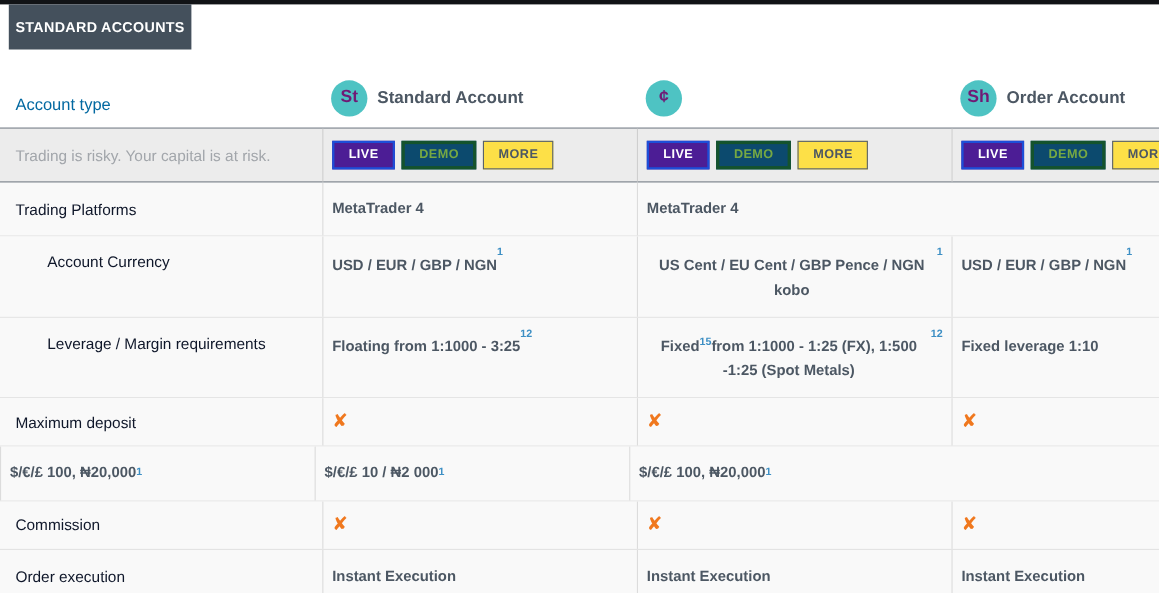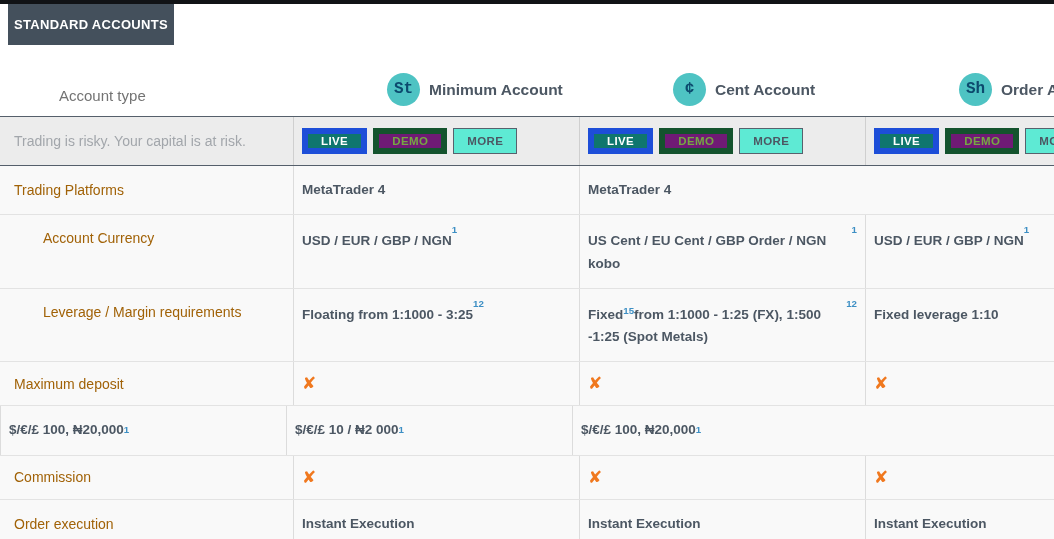--- a/index.html
+++ b/index.html
@@ -10,20 +10,21 @@
     background: #ffffff;
     font-family: "Liberation Sans", sans-serif;
     overflow: hidden;
   }
 
   #page {
     position: relative;
     width: 915px;
     height: 539px;
     background: #ffffff;
+    text-align: center;
   }
 
   
   .top-strip {
     position: absolute;
     top: 0; left: 0;
     width: 1054px;
     height: 4px;
     background: #111316;
   }
@@ -82,48 +83,46 @@
     border-left: 1px solid #dcdcdc;
     display: flex;
     align-items: center;
     line-height: 1.65;
   }
   .cell-val.last { flex: 1 1 auto; width: auto; }
 
   
   .row-header { background: #ffffff; border-bottom: 1px solid #555f6b; }
   .row-header .cell-label {
-    color: #737373;
+    color: #0369a1;
     font-size: 15px;
     padding-top: 26px;
     padding-bottom: 12px;
     align-items: flex-end;
-    margin-left: 45px;
   }
   .row-header .cell-val {
     border-left: none;
     padding-top: 20px;
     padding-bottom: 10px;
     align-items: center;
   }
 
   .acct-head { display: flex; align-items: center; gap: 9px; }
   .logo {
     width: 33px; height: 33px;
     border-radius: 50%;
     background: #4ec3c3;
-    color: #0c4a6e;
+    color: #701a75;
     font-size: 16px;
     font-weight: bold;
     display: flex;
     align-items: center;
     justify-content: center;
     flex: 0 0 33px;
-    font-family: Liberation Mono, monospace;
-    margin-left: 41px;
+    font-family: Liberation Sans, sans-serif;
   }
   .acct-name {
     font-size: 15.5px;
     font-weight: bold;
     color: #4c5763;
     white-space: nowrap;
   }
 
   
   .row-risk {
@@ -148,41 +147,41 @@
     font-weight: bold;
     letter-spacing: 0.4px;
     display: flex;
     align-items: center;
     justify-content: center;
     cursor: pointer;
     background: #ffffff;
     font-family: "Liberation Sans", sans-serif;
   }
   .btn-live {
-    background: #0f766e;
+    background: #4c1d95;
     color: #ffffff;
-    border: 6px solid #1d4ed8;
+    border: 2px solid #1d4ed8;
   }
   .btn-demo {
-    background: #701a75;
+    background: #0c4a6e;
     color: #76a843;
-    border: 6px solid #14532d;
+    border: 3px solid #14532d;
   }
   .btn-more {
-    background: #5eead4;
+    background: #fde047;
     color: #4c5763;
     border: 1px solid #57616d;
   }
 
   
   .row-data {
     background: #f9f9f9;
     border-bottom: 1px solid #e3e3e3;
   }
-  .row-data .cell-label { color: #a16207; }
+  .row-data .cell-label { color: #0f172a; }
 
   .row-tall .cell-label,
   .row-tall .cell-val { min-height: 70px; align-items: flex-start; padding-top: 15px; }
   .row-tall .cell-label { align-items: flex-start; padding-left: 43px; }
 
   sup {
     color: #3d8fc4;
     font-size: 0.72em;
     font-weight: bold;
     vertical-align: super;
@@ -211,27 +210,26 @@
 
   <div class="table">
 
     <div class="row row-header">
       <div class="cell-label">
         <span>Account type</span>
       </div>
       <div class="cell-val">
         <div class="acct-head">
           <div class="logo">St</div>
-          <div class="acct-name">Minimum Account</div>
+          <div class="acct-name">Standard Account</div>
         </div>
       </div>
       <div class="cell-val">
         <div class="acct-head">
           <div class="logo">¢</div>
-          <div class="acct-name">Cent Account</div>
         </div>
       </div>
       <div class="cell-val last">
         <div class="acct-head">
           <div class="logo">Sh</div>
           <div class="acct-name">Order Account</div>
         </div>
       </div>
     </div>
 
@@ -273,21 +271,21 @@
             <span>MetaTrader 4</span>
           </div>
         </div>
         <div class="row row-data row-tall">
           <div class="cell-label">Account Currency</div>
           <div class="cell-val">
             <span>USD / EUR / GBP / NGN </span>
             <sup>1</sup>
           </div>
           <div class="cell-val">
-            <span>US Cent / EU Cent / GBP Order / NGN kobo</span>
+            <span>US Cent / EU Cent / GBP Pence / NGN kobo</span>
             <sup>1</sup>
           </div>
           <div class="cell-val last">
             <span>USD / EUR / GBP / NGN </span>
             <sup>1</sup>
           </div>
         </div>
         <div class="row row-data row-tall">
           <div class="cell-label">Leverage / Margin requirements</div>
           <div class="cell-val">

